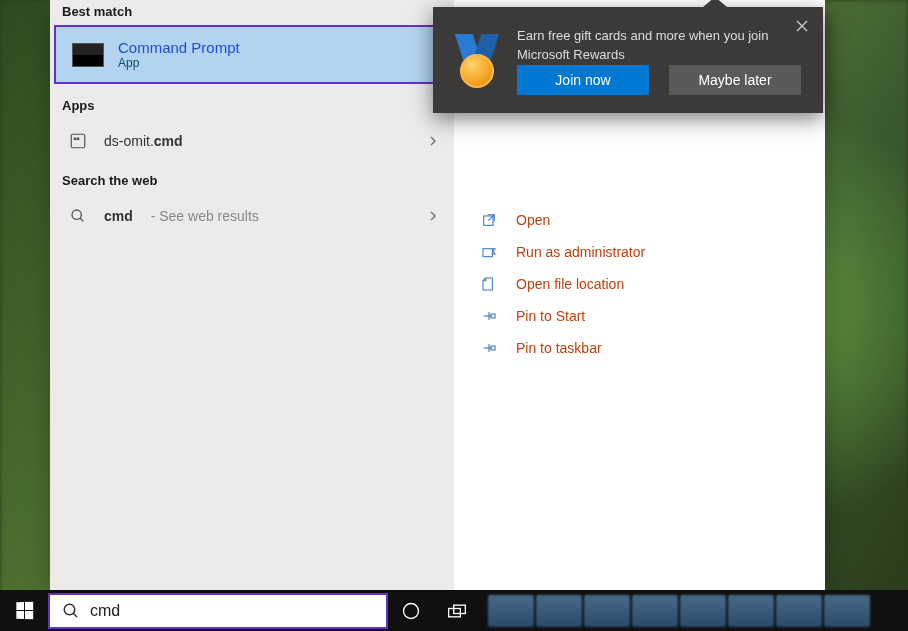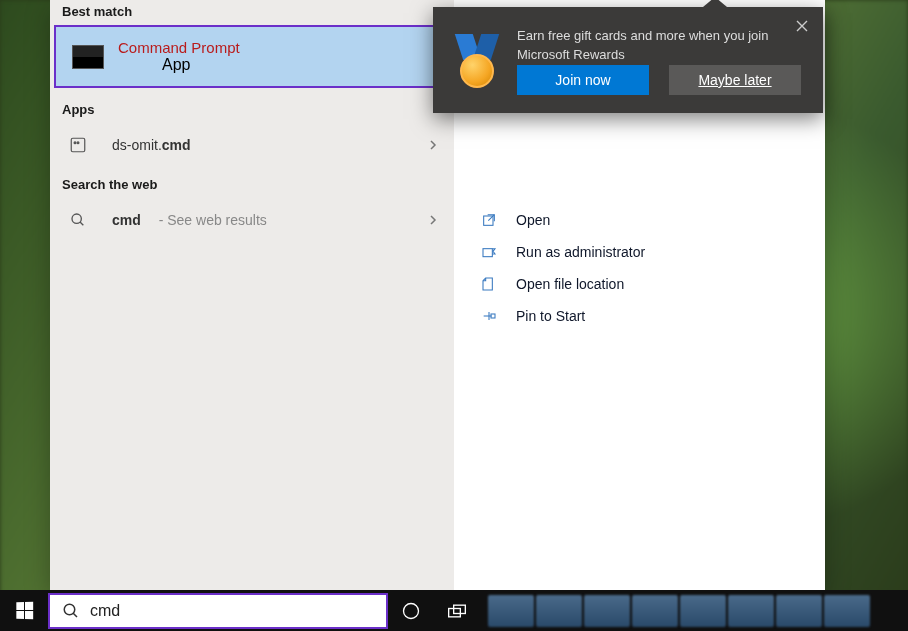--- a/index.html
+++ b/index.html
@@ -30,36 +30,36 @@
   
   .best-match-item {
     display: flex; align-items: center; gap: 14px;
     background: #b3d4f0; padding: 12px 16px; border: 2px solid #6b2fc9;
     margin: 0 4px;
   }
   .cmd-icon {
     width: 32px; height: 24px; background: #000; border: 1px solid #555;
     background-image: linear-gradient(#222 50%, #000 50%);
   }
-  .bm-text .title { font-size: 15px; color: #b91c1c; }
-  .bm-text .sub { font-size: 16px; color: #000000; margin-left: 44px; }
+  .bm-text .title { font-size: 15px; color: #1d4ed8; }
+  .bm-text .sub { font-size: 12px; color: #0c4a6e; }
 
   .list-item {
-    display: flex; align-items: center; gap: 22px;
+    display: flex; align-items: center; gap: 14px;
     padding: 10px 16px; font-size: 14px; color: #333;
     cursor: pointer;
   }
   .list-item .icon-slot { width: 24px; height: 24px; display:flex; align-items:center; justify-content:center; font-size:15px; color:#555; }
   .list-item .chevron { margin-left: auto; color: #777; font-size: 12px; }
   .muted { color: #888; padding-left: 14px; }
 
   .action-list { padding: 4px 20px; }
   .action-item {
     display: flex; align-items: center; gap: 18px;
-    padding: 8px 6px; font-size: 14px; color: #0f172a; cursor: pointer;
+    padding: 8px 6px; font-size: 14px; color: #c2410c; cursor: pointer;
   }
   .action-icon { width: 18px; color: #3a7ac0; display:flex; align-items:center; justify-content:center; }
 
   
   .rewards-popup {
     position: absolute; left: 433px; top: 7px; width: 390px;
     background: #3b3a39; color: #fff; padding: 20px 22px 18px;
     display: flex; gap: 18px; box-shadow: 0 6px 20px rgba(0,0,0,0.5);
   }
   .rewards-popup::before {
@@ -78,21 +78,21 @@
     width: 34px; height: 34px; border-radius: 50%;
     background: radial-gradient(circle at 35% 30%, #ffd36a, #f5a623 60%, #d18300);
     border: 2px solid #ffb84d;
   }
   .rewards-text { flex: 1; }
   .rewards-title { font-size: 15px; font-weight: 600; margin-bottom: 6px; }
   .rewards-sub { font-size: 13px; line-height: 1.45; color: #ddd; }
   .rewards-buttons { display: flex; gap: 20px; }
   .btn { flex: 1; padding: 7px 0; border: none; color: #fff; font-size: 14px; cursor: pointer; }
   .btn-primary { background: #0078d4; }
-  .btn-secondary { background: #5a5958; text-decoration: underline; }
+  .btn-secondary { background: #5a5958; }
   .close-x { position: absolute; top: 12px; right: 14px; color: #ccc; font-size: 16px; cursor: pointer; background:none; border:none; }
 
   
   .taskbar {
     position: absolute; left: 0; bottom: 0; width: 100%; height: 41px;
     background: #101010; display: flex; align-items: center;
   }
   .start-btn {
     width: 48px; height: 100%; display: flex; align-items: center; justify-content: center;
     color: #fff; cursor: pointer;
@@ -209,20 +209,30 @@
       </div>
       <div class="action-item">
         <span class="action-icon">
           <svg width="16" height="16" viewBox="0 0 24 24" fill="none" stroke="#3a7ac0" stroke-width="1.6">
               <path d="M4 12h12"></path>
               <path d="M12 6v12"></path>
               <rect x="15" y="9" width="6" height="6"></rect>
             </svg>
         </span>
         <span>Pin to Start</span>
+      </div>
+      <div class="action-item">
+        <span class="action-icon">
+          <svg width="16" height="16" viewBox="0 0 24 24" fill="none" stroke="#3a7ac0" stroke-width="1.6">
+              <path d="M4 12h12"></path>
+              <path d="M12 6v12"></path>
+              <rect x="15" y="9" width="6" height="6"></rect>
+            </svg>
+        </span>
+        <span>Pin to taskbar</span>
       </div>
     </div>
   </div>
 </div>
 
 <div class="rewards-popup">
   <button class="close-x">
     <svg width="14" height="14" viewBox="0 0 14 14" stroke="#ccc" stroke-width="1.4">
         <path d="M2 2l10 10M12 2L2 12"></path>
       </svg>

